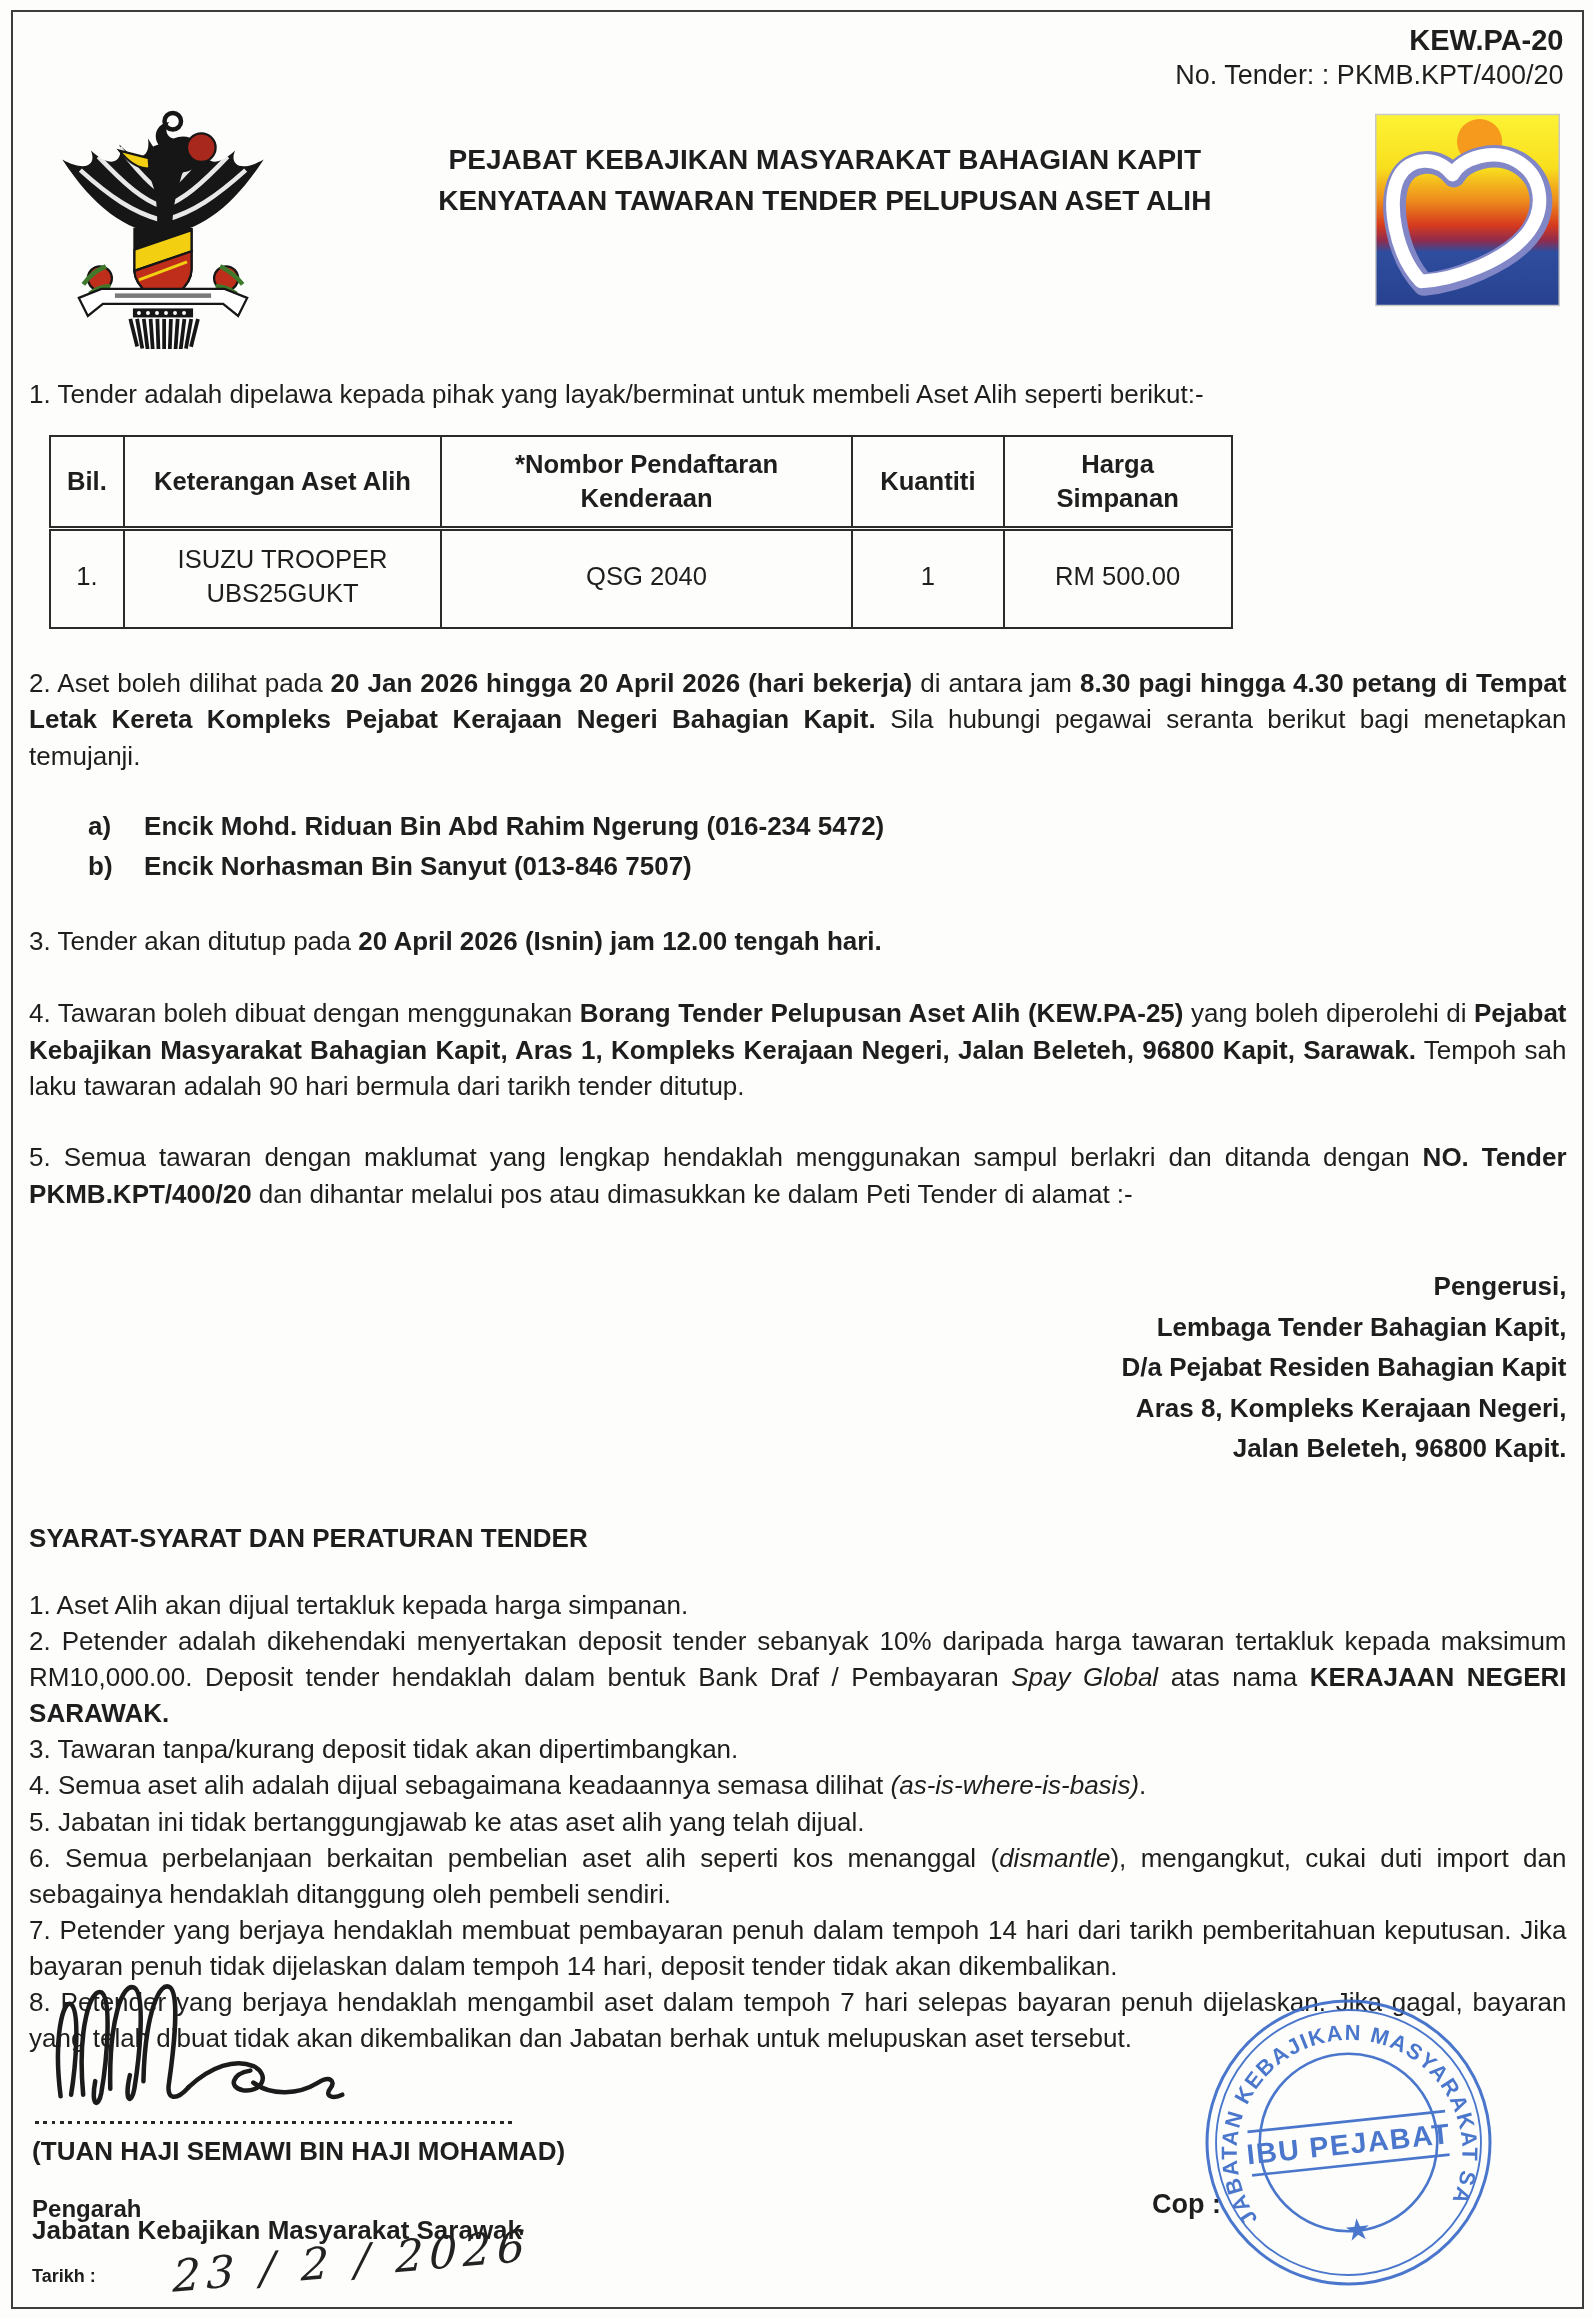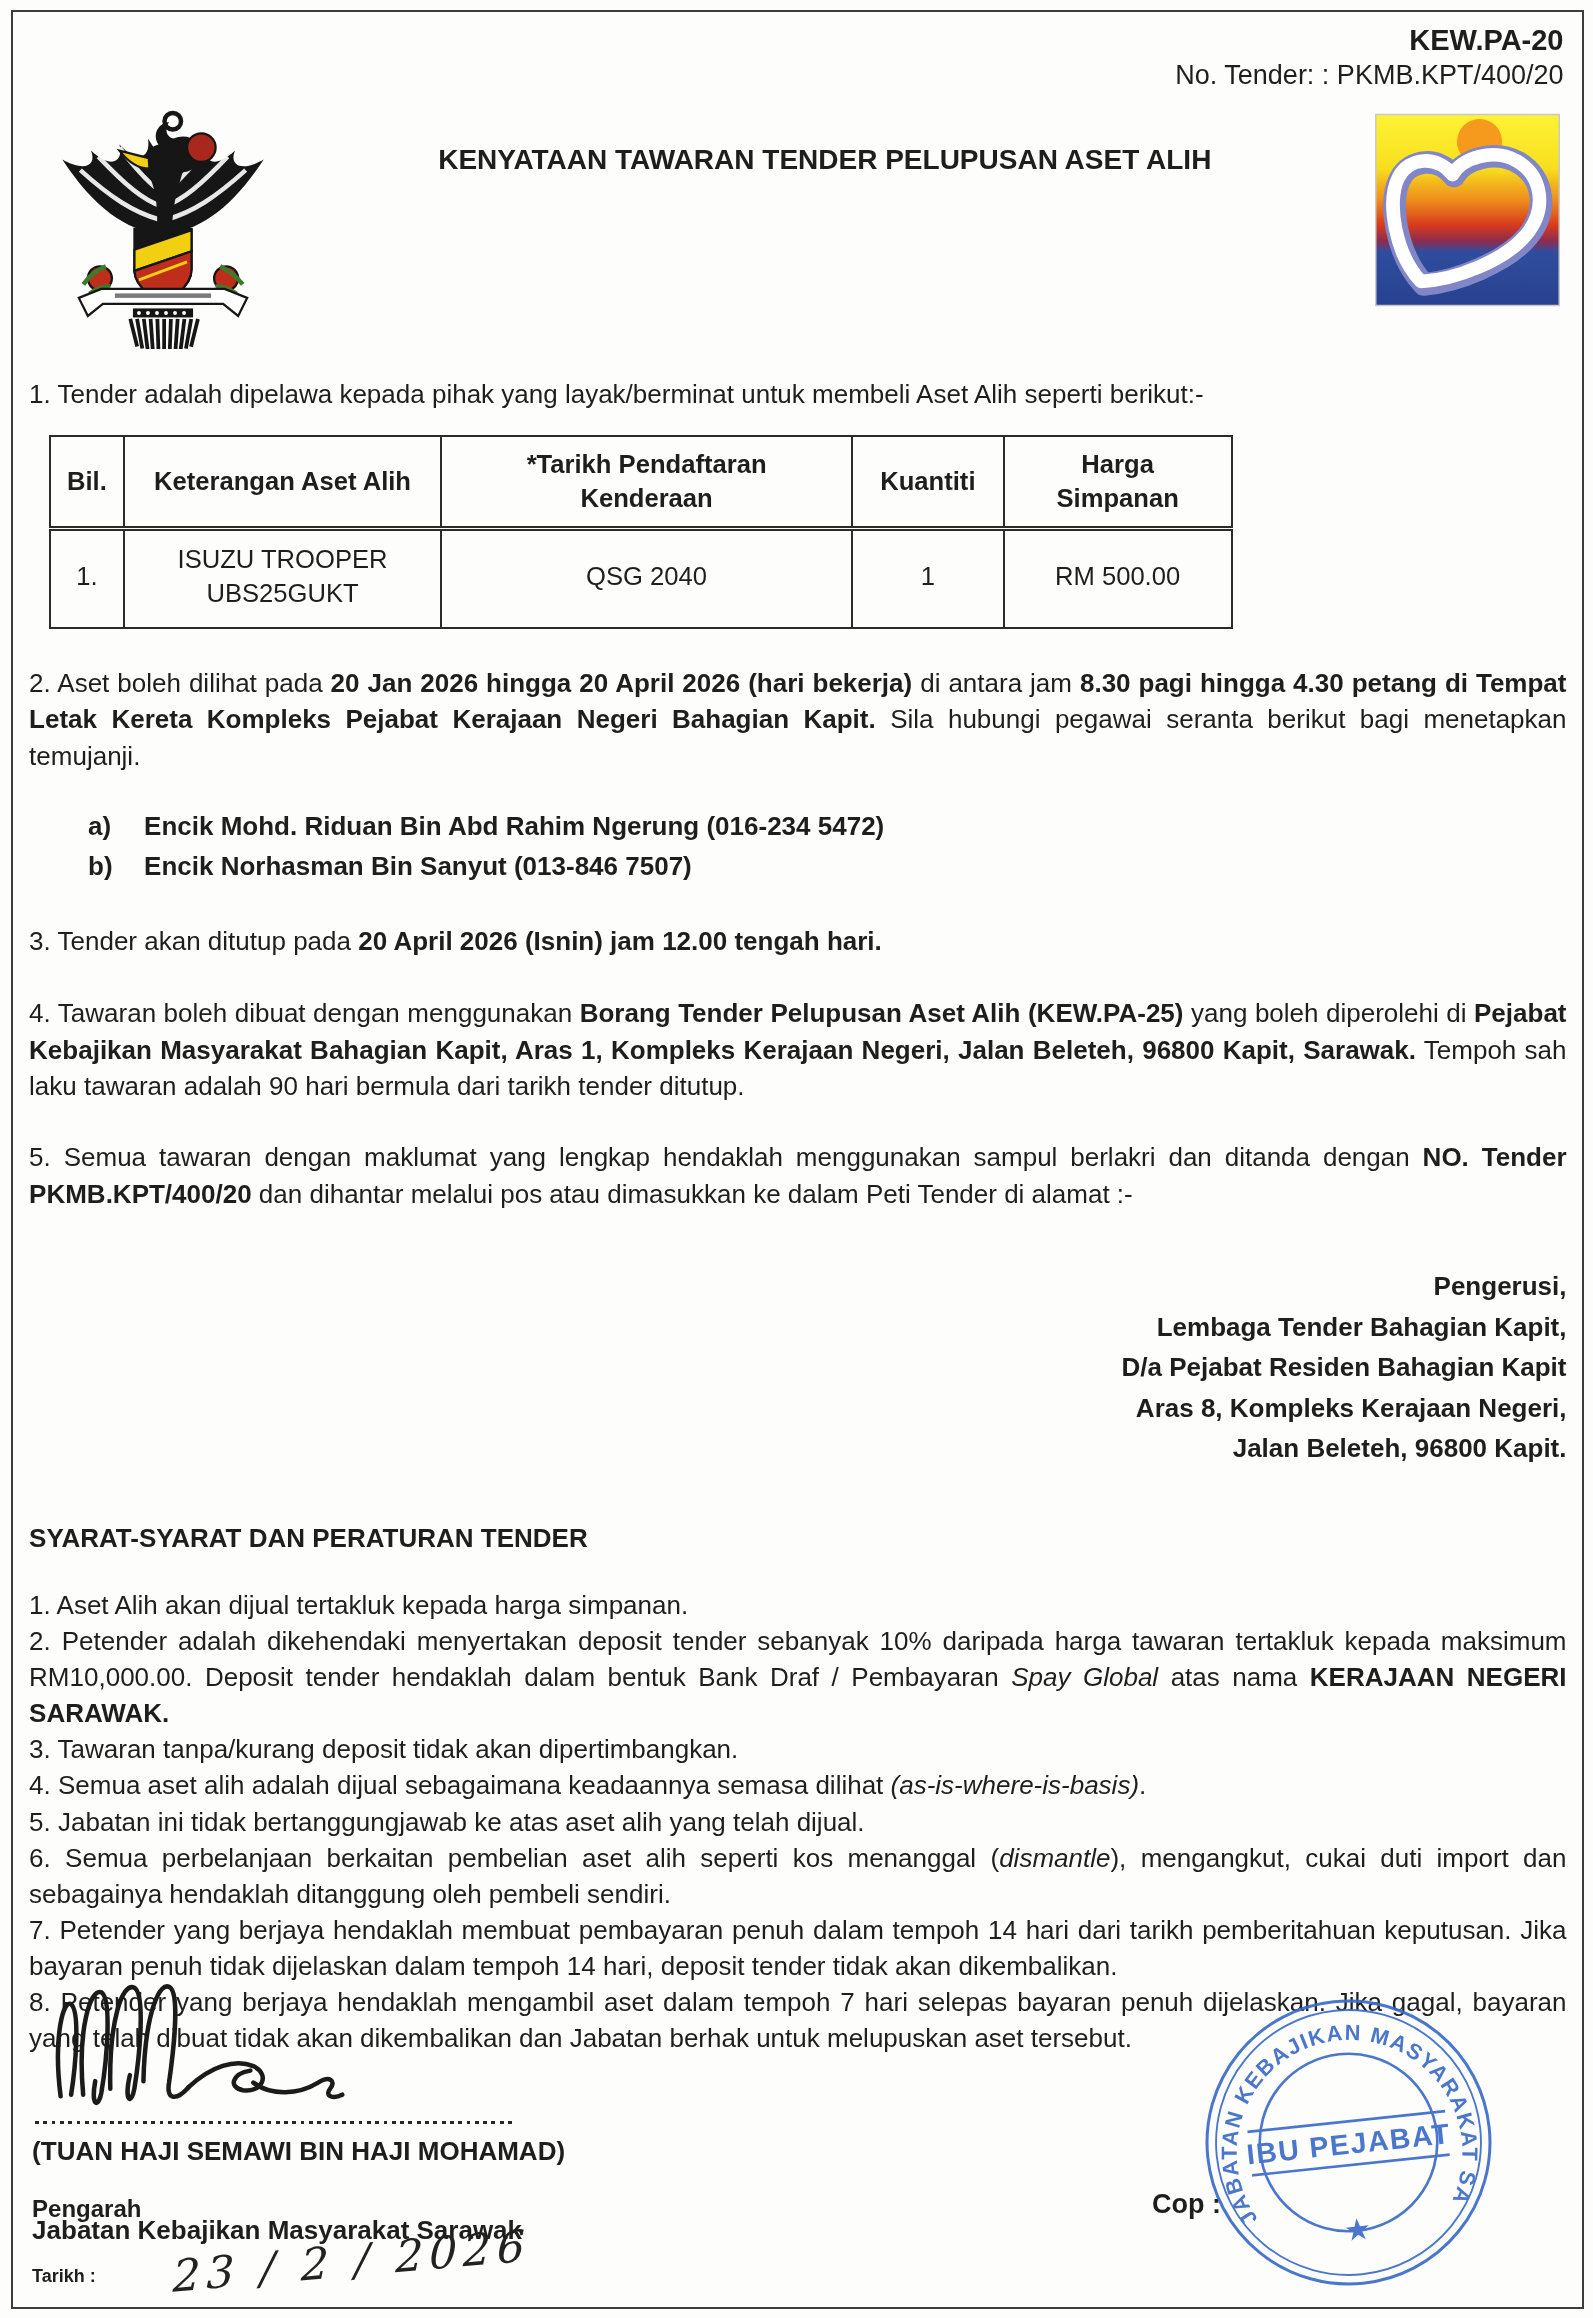--- a/index.html
+++ b/index.html
@@ -125,20 +125,21 @@
             <rect x="158" y="290" width="5" height="44" transform="rotate(2 160 290)"></rect>
             <rect x="167" y="290" width="5" height="43" transform="rotate(4 169 290)"></rect>
             <rect x="176" y="290" width="5" height="42" transform="rotate(7 178 290)"></rect>
             <rect x="185" y="290" width="5" height="40" transform="rotate(10 187 290)"></rect>
             <rect x="194" y="290" width="5" height="38" transform="rotate(14 196 290)"></rect>
           </g>
         </svg>
       </div>
 
       <div class="titles">
+        <div>PEJABAT KEBAJIKAN MASYARAKAT BAHAGIAN KAPIT</div>
         <div>KENYATAAN TAWARAN TENDER PELUPUSAN ASET ALIH</div>
       </div>
 
       <div class="logo-box">
         <svg width="187" height="194" viewBox="0 0 248 258">
           <defs>
             <linearGradient id="lgbg" x1="0" y1="0" x2="0" y2="1">
               <stop offset="0" stop-color="#fdf335"></stop>
               <stop offset="0.28" stop-color="#f8df1e"></stop>
               <stop offset="0.45" stop-color="#ee8c1c"></stop>
@@ -170,21 +171,21 @@
       </colgroup>
       <thead>
         <tr>
           <th>
             <span>Bil.</span>
           </th>
           <th>
             <span>Keterangan Aset Alih</span>
           </th>
           <th>
-            <span class="cell-line">*Tarikh Pendaftaran</span>
+            <span class="cell-line">*Nombor Pendaftaran</span>
             <span class="cell-line">Kenderaan</span>
           </th>
           <th>
             <span>Kuantiti</span>
           </th>
           <th>
             <span class="cell-line">Harga</span>
             <span class="cell-line">Simpanan</span>
           </th>
         </tr>

